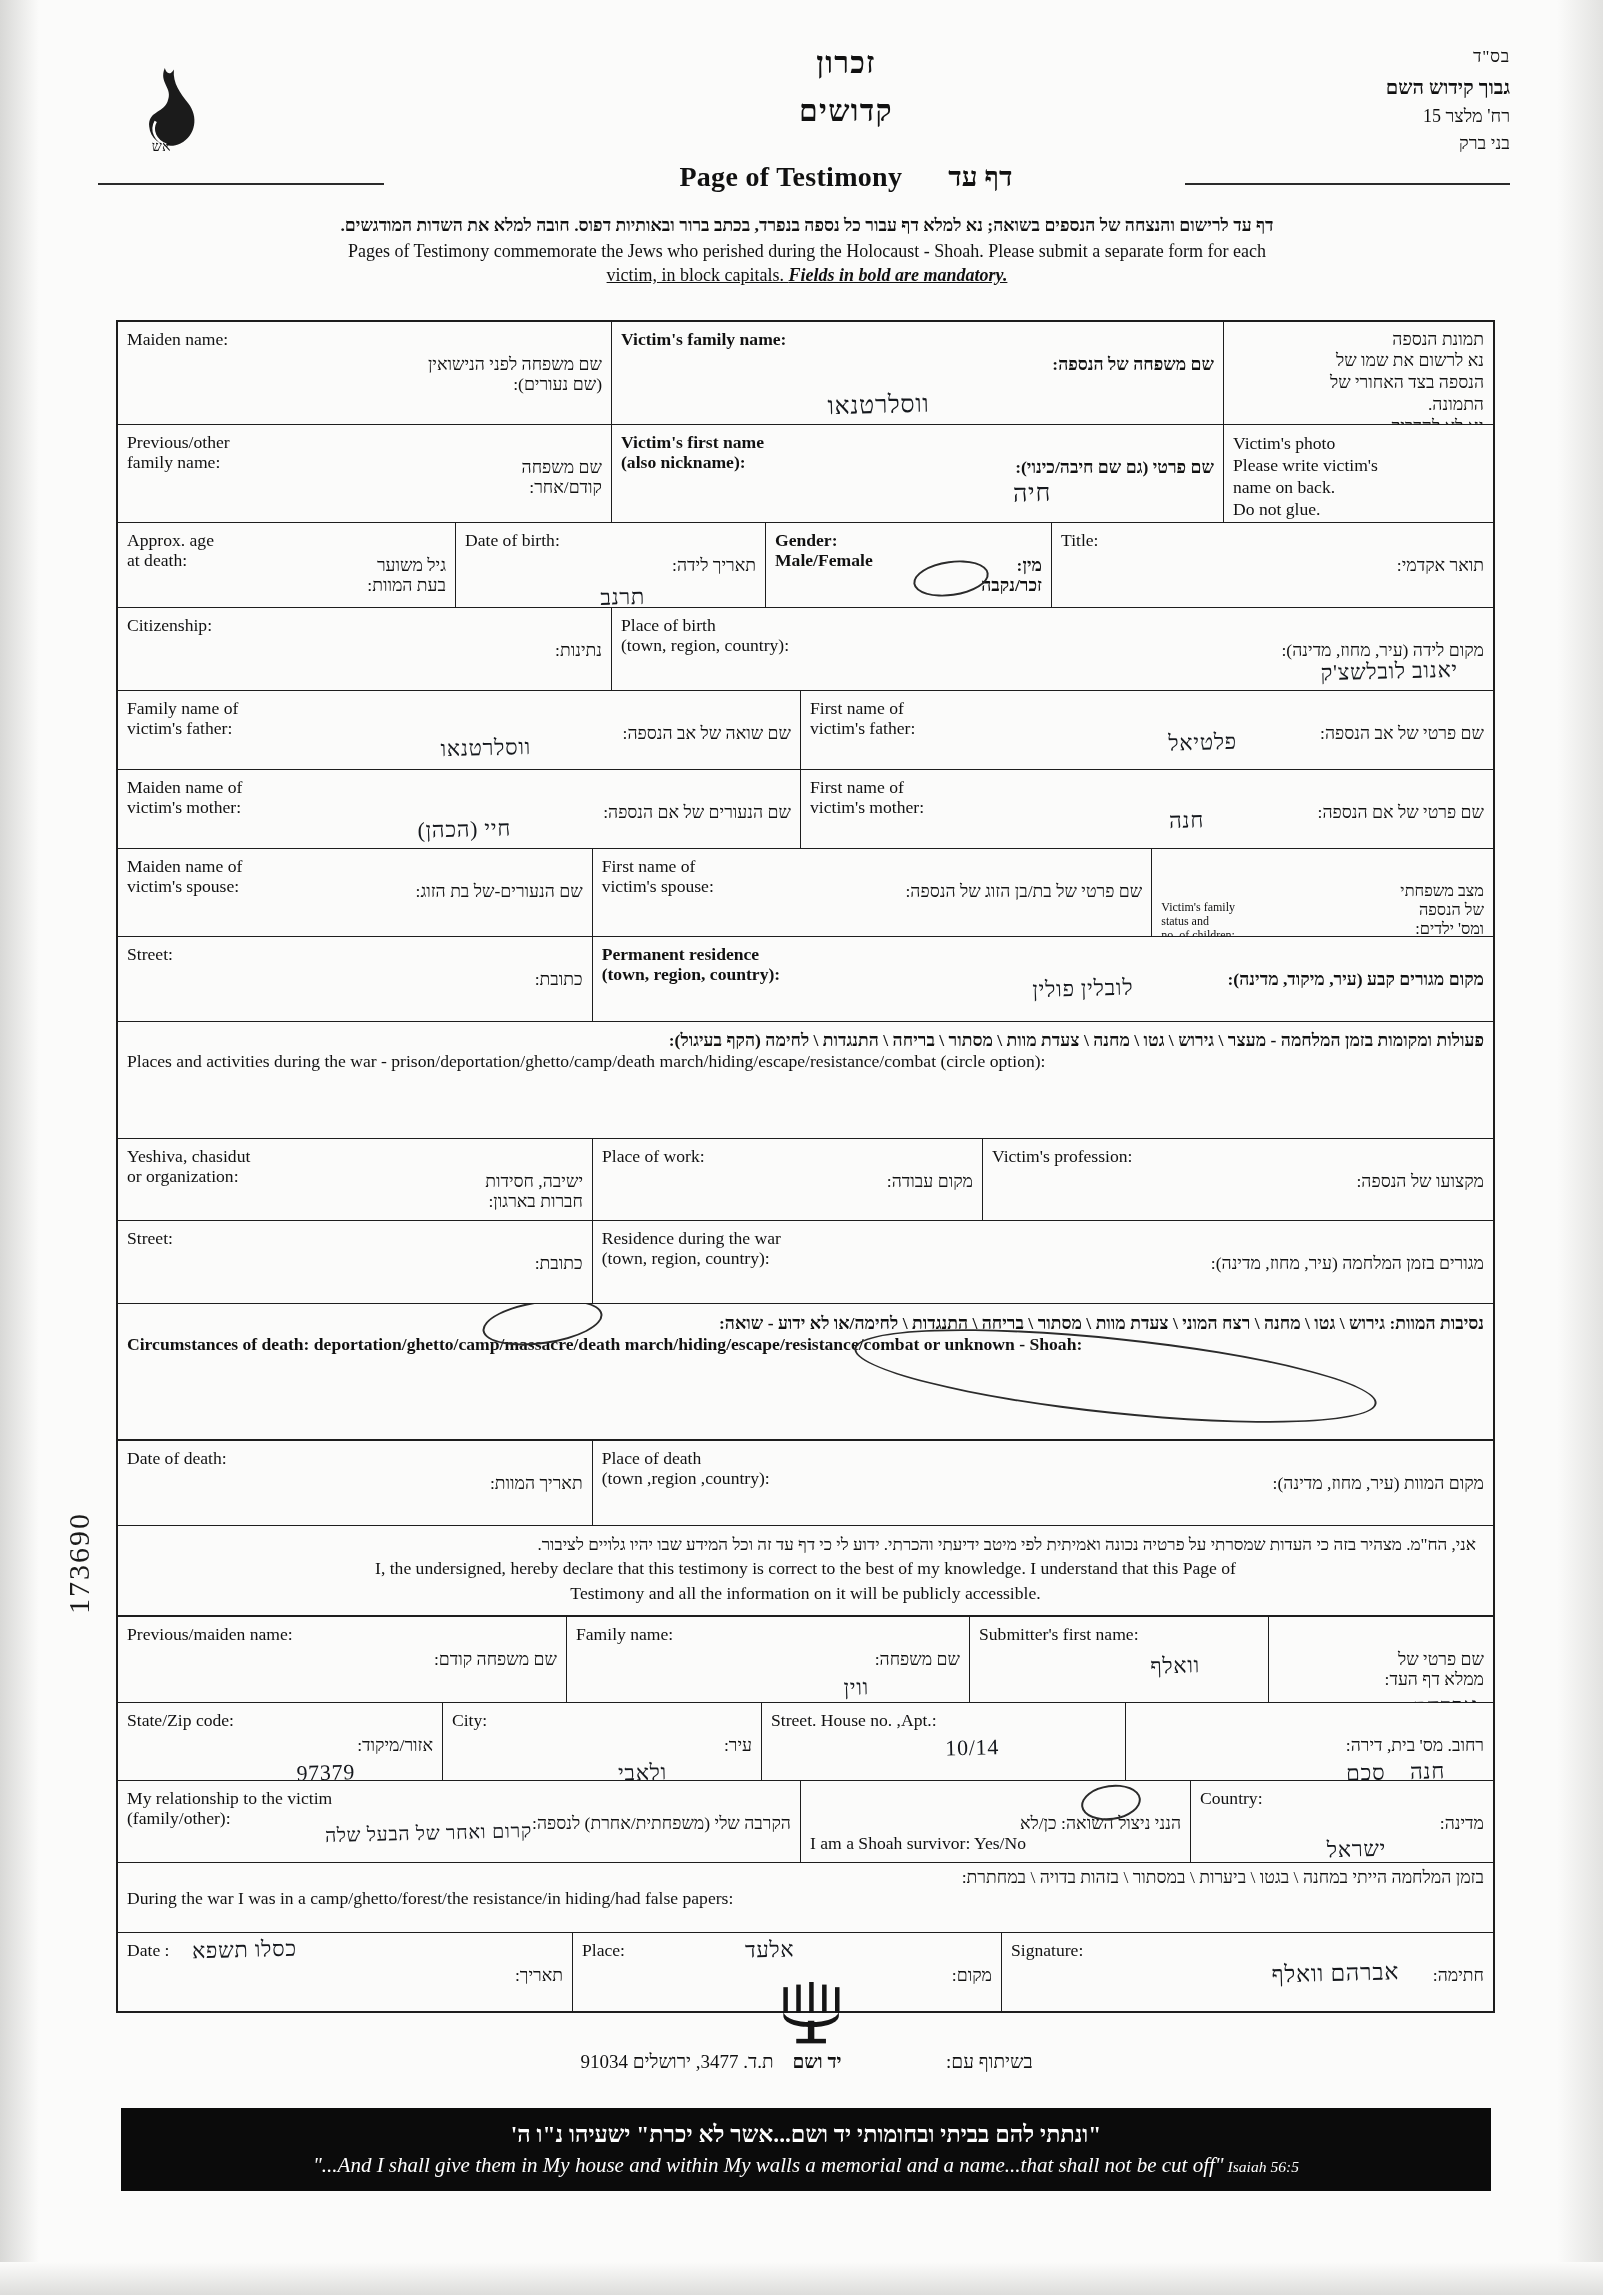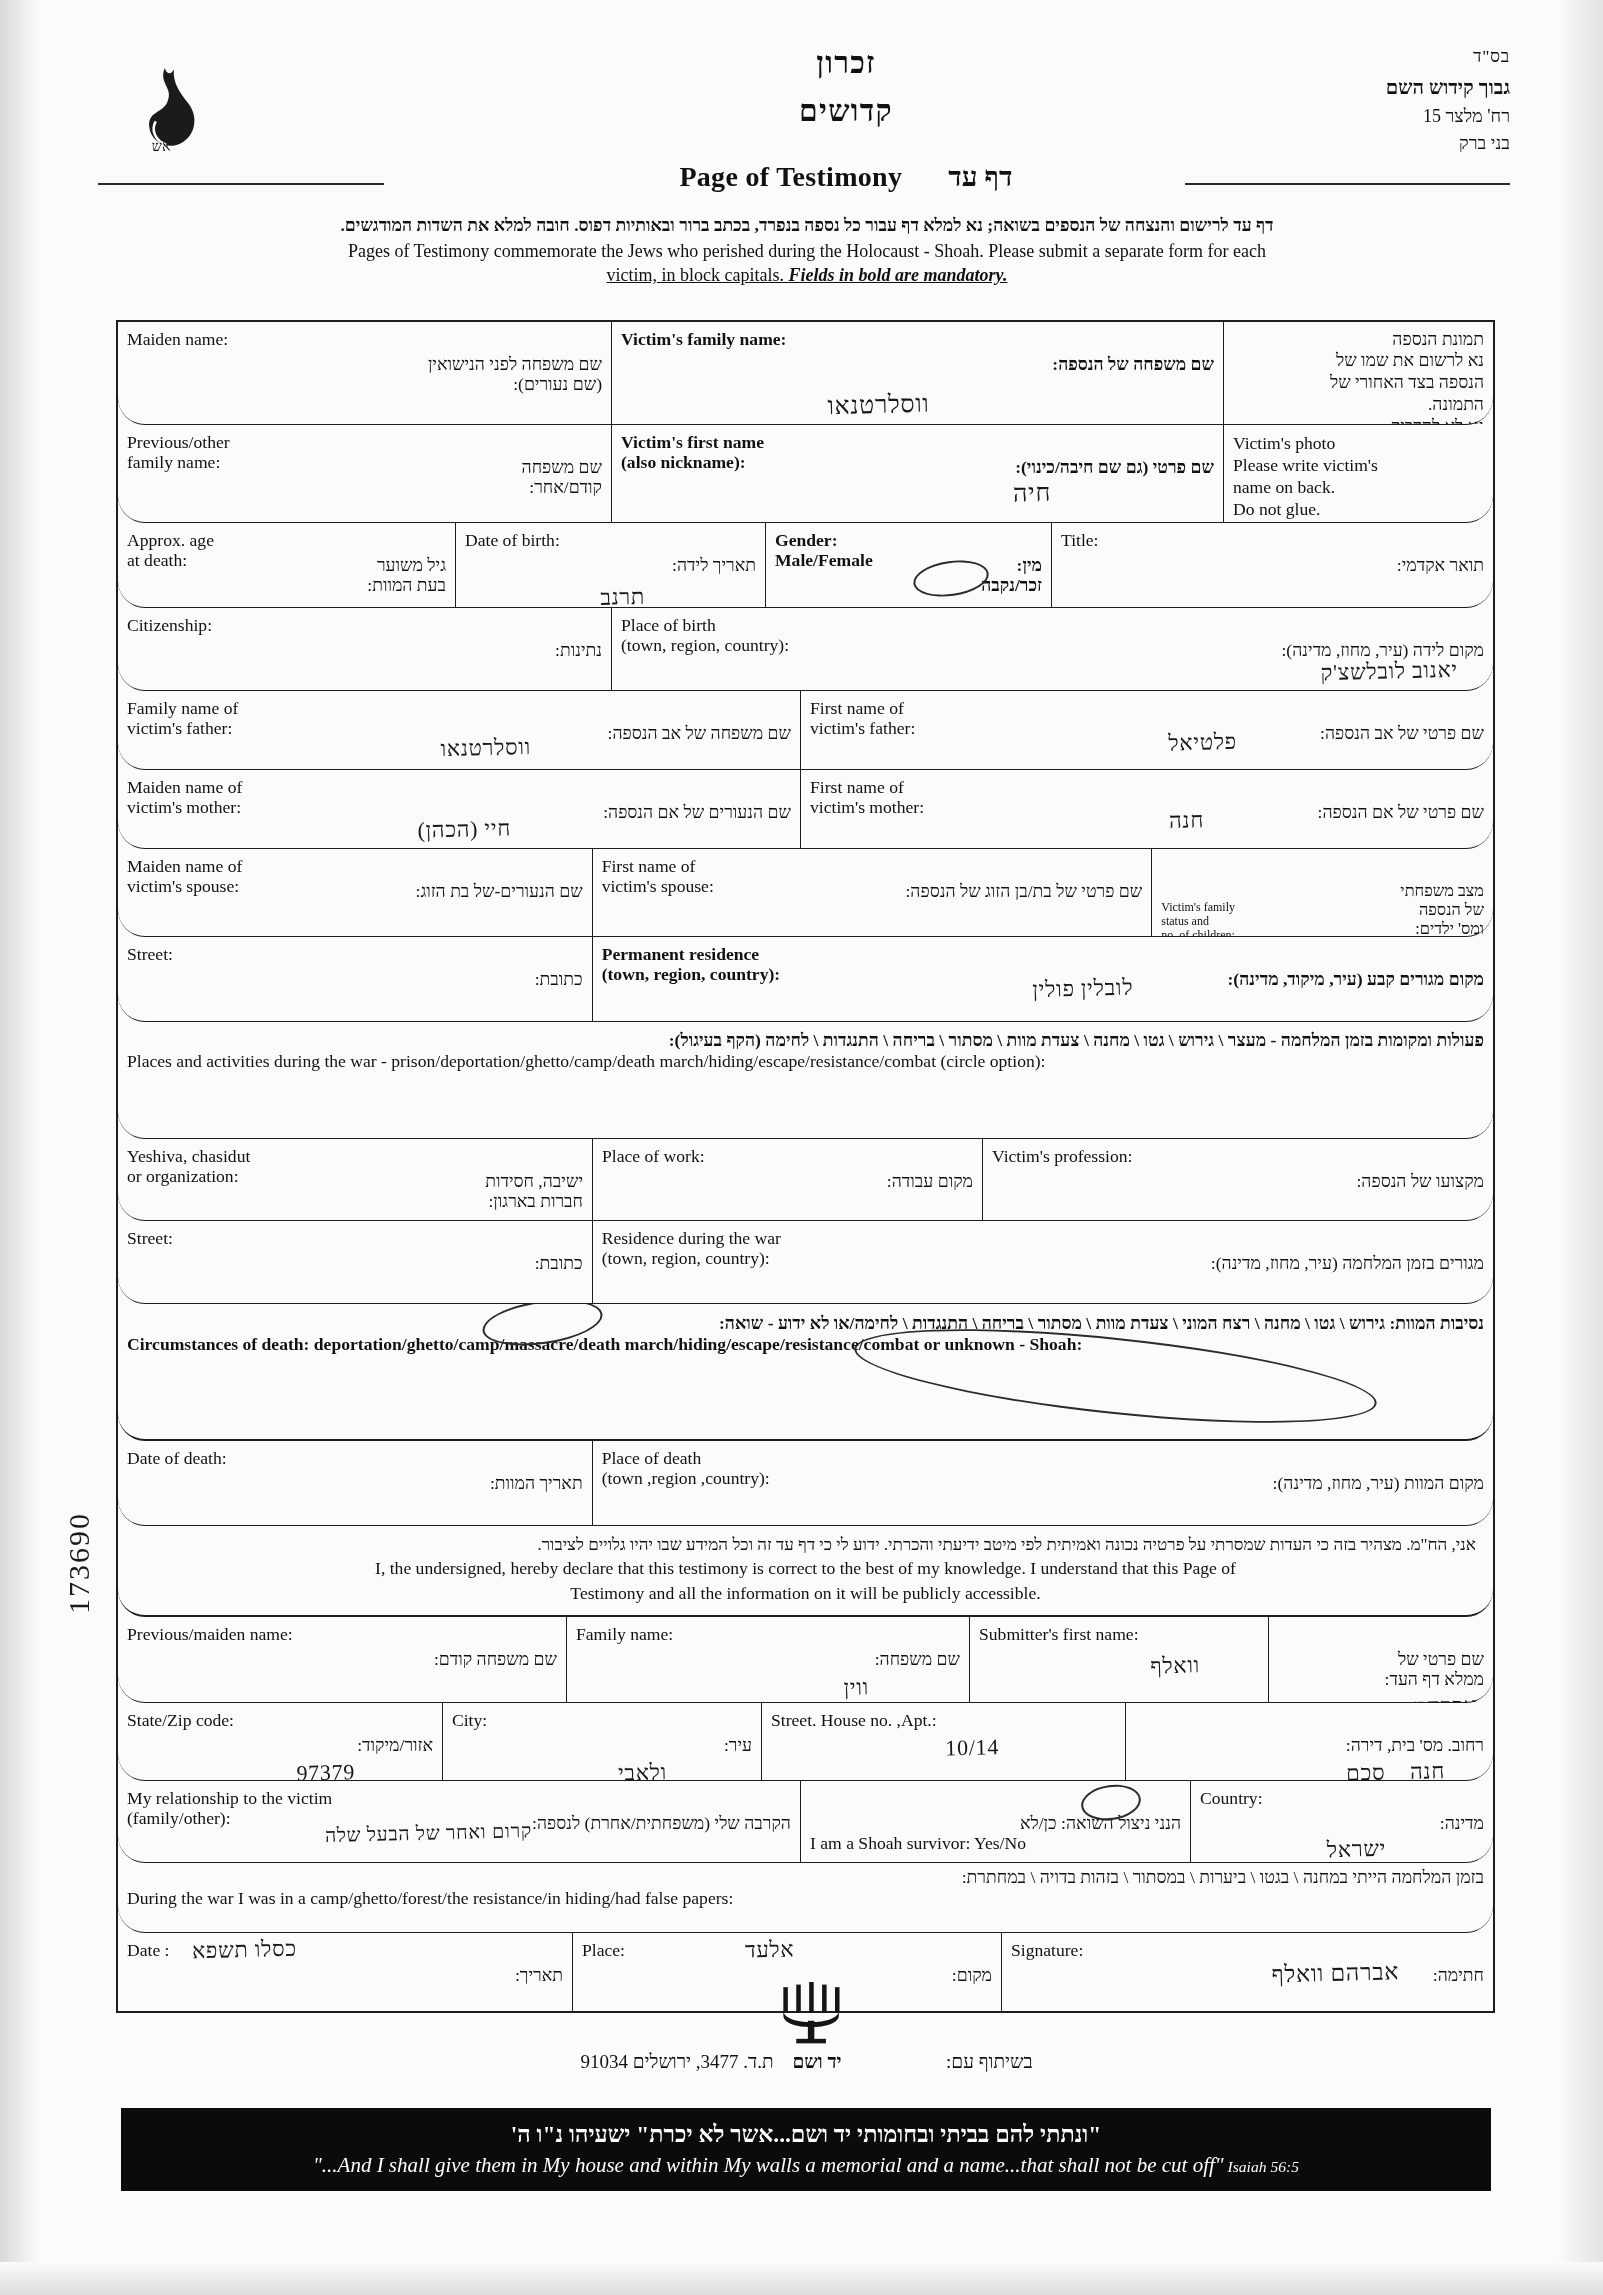--- a/index.html
+++ b/index.html
@@ -92,21 +92,20 @@
     left: 116px; top: 320px;
     width: 1379px;
     border: 2px solid #1d1d1d;
     box-sizing: border-box;
   }
   .row {
     display: flex;
     border-bottom: 1.3px solid #1d1d1d;
     box-sizing: border-box;
     position: relative;
-    border-radius: 27px;
   }
   .row:last-child { border-bottom: none; }
   .cell {
     position: relative;
     box-sizing: border-box;
     border-right: 1.3px solid #1d1d1d;
     padding: 6.5px 9px;
     overflow: hidden;
   }
   .cell:last-child { border-right: none; }
@@ -343,21 +342,21 @@
         <div class="hand" style="margin-top:6.5px; margin-right:26px; text-align:right;">יאנוב לובלשצ'ק</div>
       </div>
     </div>
 
     <div class="row" style="height:79px;">
       <div class="cell" style="width:683px;">
         <span class="lbl-en">
           <span>Family name of</span><br>
           <span>victim's father:</span>
         </span>
-        <span class="lbl-he">שם משפחה של אב הנספה:</span>
+        <span class="lbl-he">שם שואה של אב הנספה:</span>
         <div class="clear"></div>
         <div class="hand" style="margin-top:-3.9px; margin-right:260px;">ווסלרטנאו</div>
       </div>
       <div class="cell" style="width:692px; border-right:none;">
         <span class="lbl-en">
           <span>First name of</span><br>
           <span>victim's father:</span>
         </span>
         <span class="lbl-he">שם פרטי של אב הנספה:</span>
         <div class="clear"></div>

